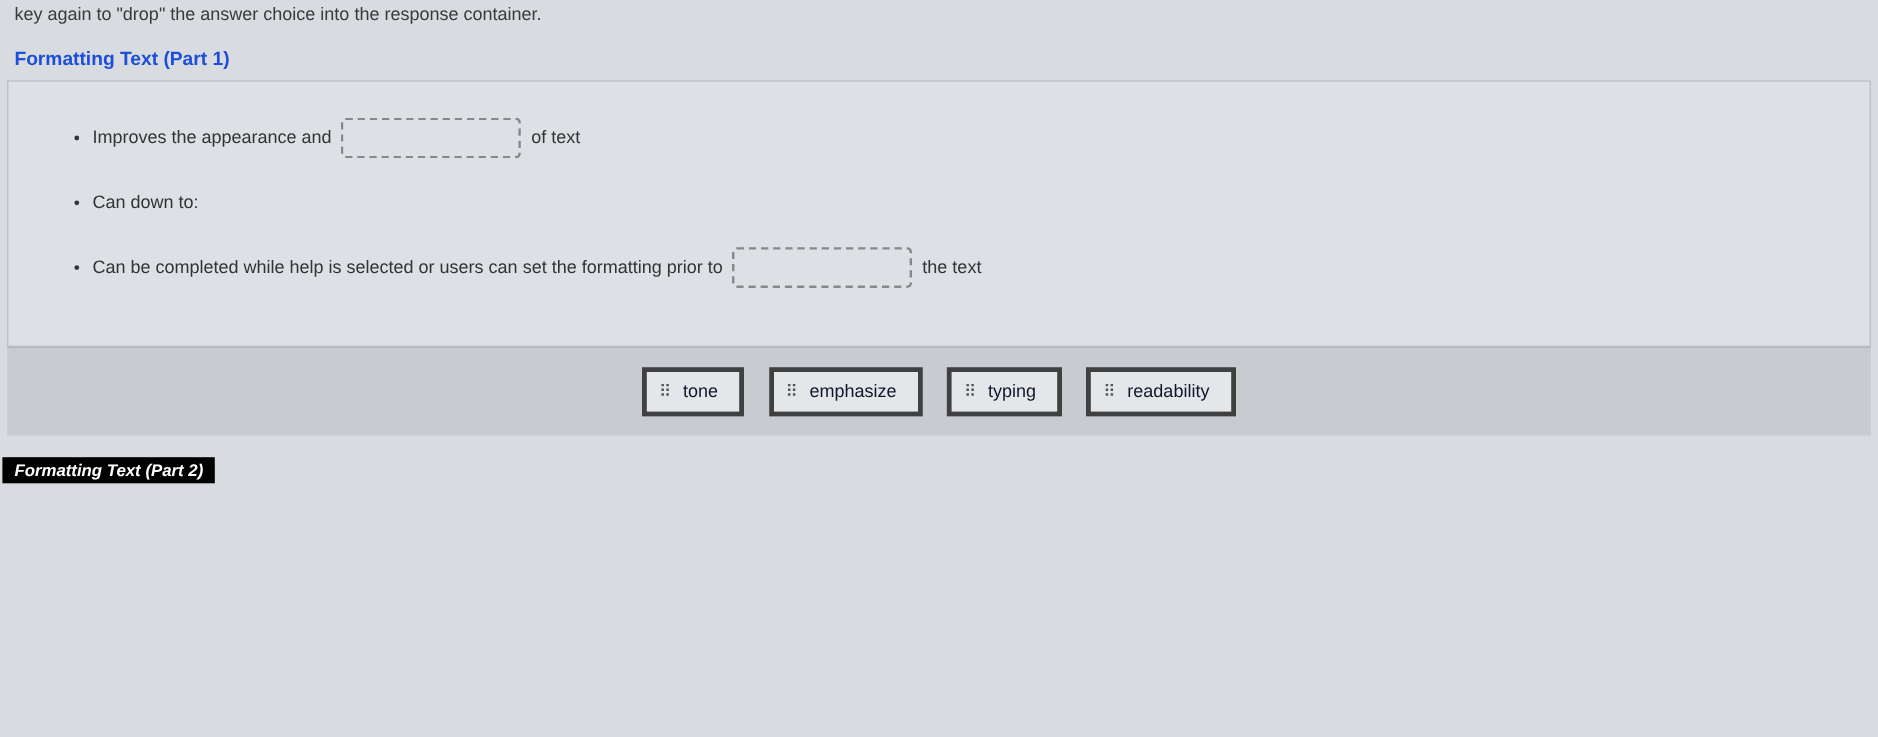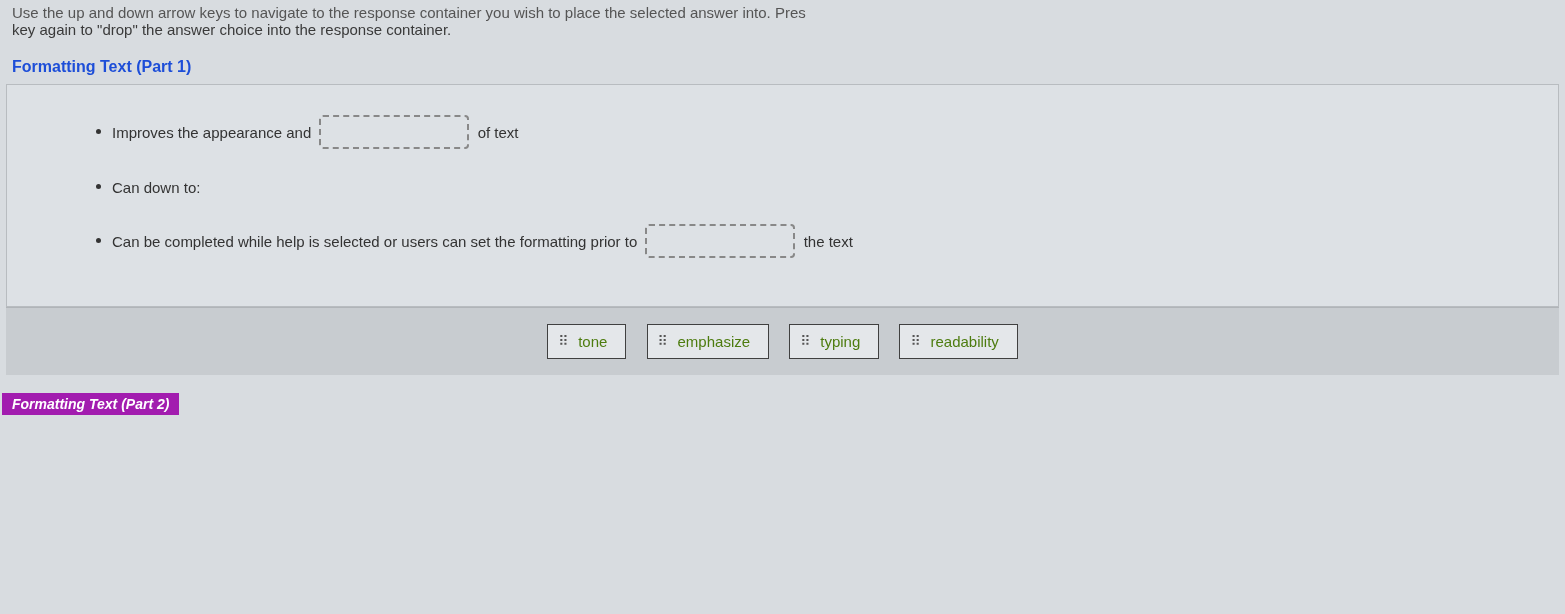--- a/index.html
+++ b/index.html
@@ -23,21 +23,21 @@
     .section-title {
       font-weight: bold;
       color: #1d4ed8;
       padding: 12px 12px 8px 12px;
       font-size: 16px;
     }
     .question-box {
       background: #dde1e5;
       border: 1px solid #b8bcc0;
       margin: 0 6px;
-      padding: 30px 40px 20px 75px;
+      padding: 30px 40px 20px 40px;
     }
     ul.outer {
       list-style-type: disc;
       padding-left: 30px;
     }
     ul.outer > li {
       margin-bottom: 28px;
       color: #333;
     }
     ul.inner {
@@ -65,57 +65,56 @@
     .answer-bank {
       background: #c8ccd0;
       border-top: 1px solid #b0b4b8;
       padding: 16px 0;
       text-align: center;
       margin: 0 6px;
     }
     .answer-choice {
       display: inline-block;
       background: #e4e7ea;
-      border: 1px solid #404040;
+      border: 4px solid #404040;
       padding: 8px 18px 8px 30px;
       margin: 0 8px;
       font-size: 15px;
-      color: #4d7c0f;
+      color: #0f172a;
       position: relative;
       cursor: grab;
     }
     .answer-choice::before {
       content: "⠿";
       position: absolute;
       left: 10px;
       top: 50%;
       transform: translateY(-50%);
       font-size: 14px;
       color: #555;
       letter-spacing: -2px;
     }
     .footer-tab {
       display: inline-block;
-      background: #a21caf;
+      background: #000000;
       color: #fff;
       padding: 3px 10px;
       margin-top: 18px;
       margin-left: 2px;
       font-weight: bold;
       font-style: italic;
       font-size: 14px;
     }
   </style>
 </head>
 <body>
 
 
 
 <div class="instructions">
-  <span style="display:block;color:#555;">Use the up and down arrow keys to navigate to the response container you wish to place the selected answer into. Pres</span>
   <span>key again to "drop" the answer choice into the response container.</span>
 </div>
 
 <div class="section-title">Formatting Text (Part 1)</div>
 
 <div class="question-box">
   <ul class="outer">
     <li>
       <span class="li-content">Improves the appearance and</span>
       <span class="drop-target"></span>

